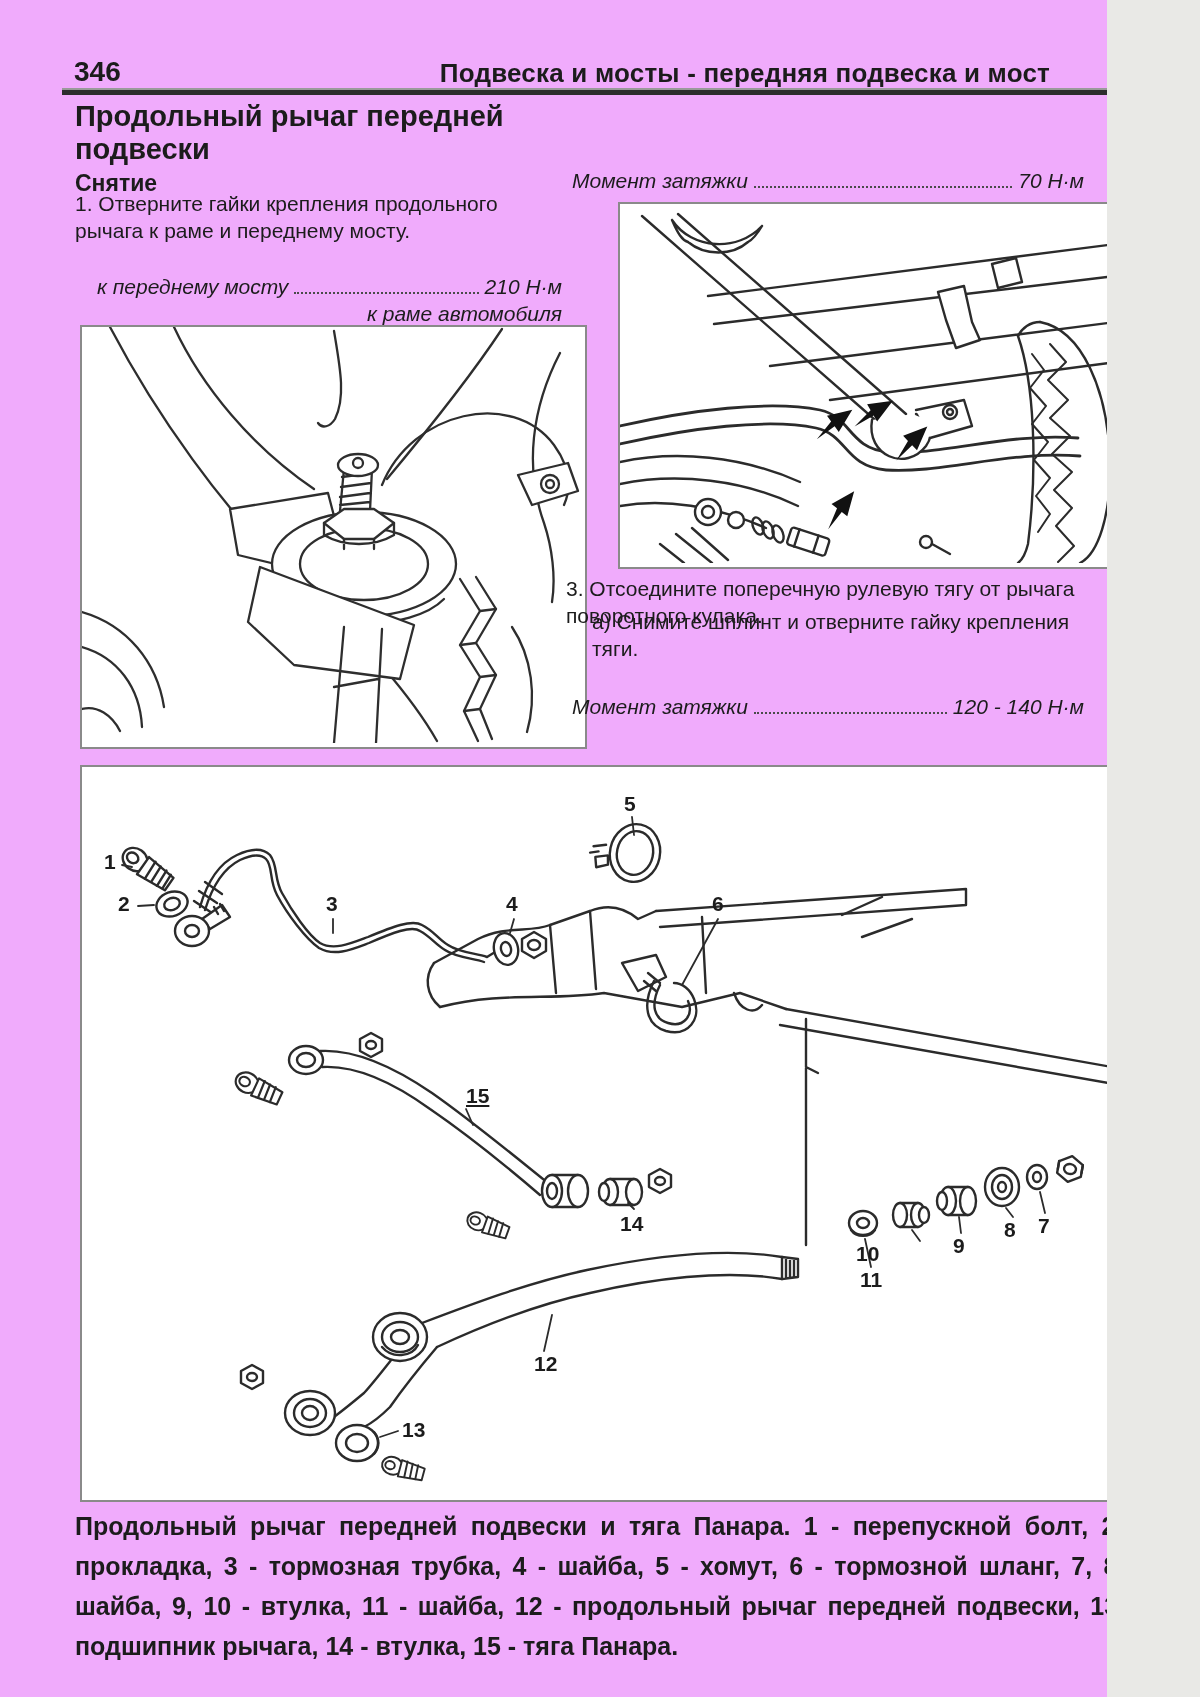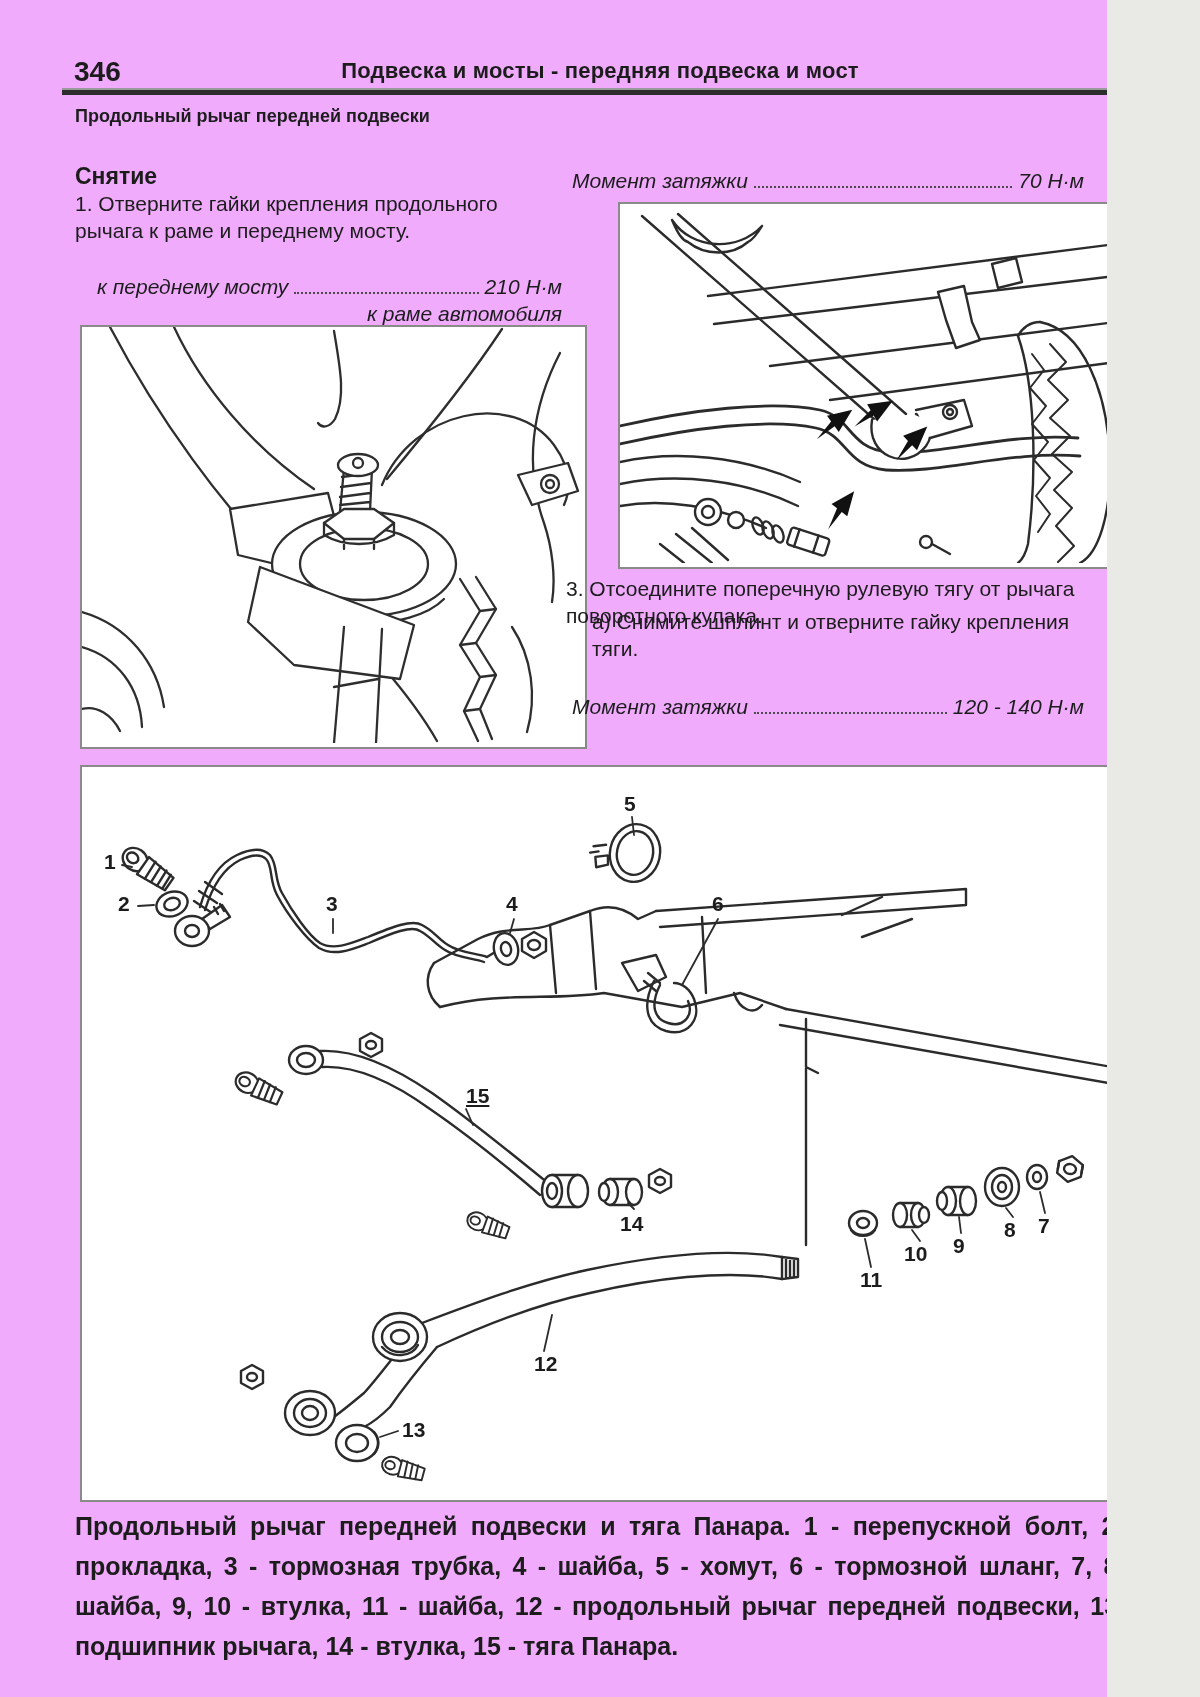--- a/index.html
+++ b/index.html
@@ -3,25 +3,25 @@
 <meta charset="utf-8">
 <style>
   html,body{margin:0;padding:0;background:#e9e9e6;}
   .page{
     position:relative;width:1107px;height:1697px;background:#f0abfc;
     font-family:"Liberation Sans",sans-serif;color:#1c1c1c;overflow:hidden;
   }
   .abs{position:absolute;}
   
   .page-number{left:74px;top:56px;font-size:28px;font-weight:bold;}
-  .header-title{left:150px;top:58px;width:900px;text-align:center;font-size:22px;font-weight:bold;letter-spacing:.2px;}
+  .header-title{left:150px;top:58px;width:900px;text-align:right;font-size:26px;font-weight:bold;letter-spacing:.2px;}
   .header-rule{left:62px;top:90px;width:1078px;height:5px;background:#2d2d2d;box-shadow:0 -2px 0 #9a9a9a;}
   
-  .h1{left:75px;top:100px;width:430px;font-size:18px;font-weight:bold;line-height:33px;}
-  .h2{left:75px;top:163px;font-size:23px;font-weight:bold;}
+  .h1{left:75px;top:100px;width:430px;font-size:29px;font-weight:bold;line-height:33px;}
+  .h2{left:75px;top:170px;font-size:23px;font-weight:bold;}
   .body-text{font-size:21px;line-height:27px;}
   .step1{left:75px;top:190px;width:490px;}
   .torque-intro{left:75px;top:240px;width:490px;font-size:21px;font-style:italic;}
   .spec-row{display:flex;align-items:flex-end;font-size:21px;font-style:italic;margin-top:9px;}
   .spec-row .leader{flex:1 1 auto;border-bottom:2px dotted #4a4a4a;margin:0 6px 5px 6px;min-width:30px;}
   .spec-row .val{white-space:nowrap;}
   .spec1{left:97px;top:266px;width:465px;}
   .spec2{left:97px;top:293px;width:465px;flex-direction:column;}
   .fig-box{border:2px solid #8a8a8a;background:#fff;}
   .fig1{left:80px;top:325px;width:503px;height:420px;}
@@ -326,21 +326,21 @@
       </svg>
       <div class="part-label" style="left:22px;top:84px;">1</div>
       <div class="part-label" style="left:36px;top:126px;">2</div>
       <div class="part-label" style="left:244px;top:126px;">3</div>
       <div class="part-label" style="left:424px;top:126px;">4</div>
       <div class="part-label" style="left:542px;top:26px;">5</div>
       <div class="part-label" style="left:630px;top:126px;">6</div>
       <div class="part-label" style="left:956px;top:448px;">7</div>
       <div class="part-label" style="left:922px;top:452px;">8</div>
       <div class="part-label" style="left:871px;top:468px;">9</div>
-      <div class="part-label" style="left:822px;top:476px;">10</div>
+      <div class="part-label" style="left:774px;top:476px;">10</div>
       <div class="part-label" style="left:778px;top:502px;">11</div>
       <div class="part-label" style="left:452px;top:586px;">12</div>
       <div class="part-label" style="left:320px;top:652px;">13</div>
       <div class="part-label" style="left:538px;top:446px;">14</div>
       <div class="part-label" style="left:384px;top:318px;text-decoration:underline;">15</div>
     </div>
   </div>
 
   <div class="abs caption">Продольный рычаг передней подвески и тяга Панара. 1 - перепускной болт, 2 - прокладка, 3 - тормозная трубка, 4 - шайба, 5 - хомут, 6 - тормозной шланг, 7, 8 - шайба, 9, 10 - втулка, 11 - шайба, 12 - продольный рычаг передней подвески, 13 - подшипник рычага, 14 - втулка, 15 - тяга Панара.</div>
 

